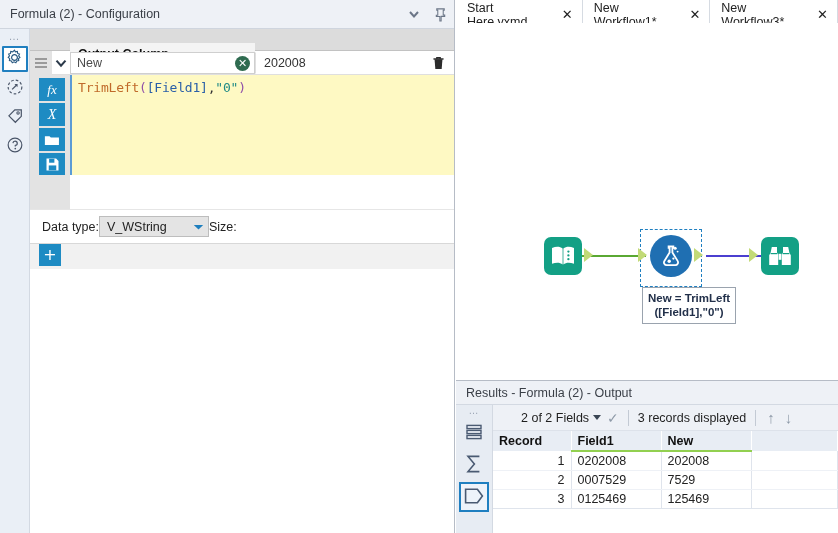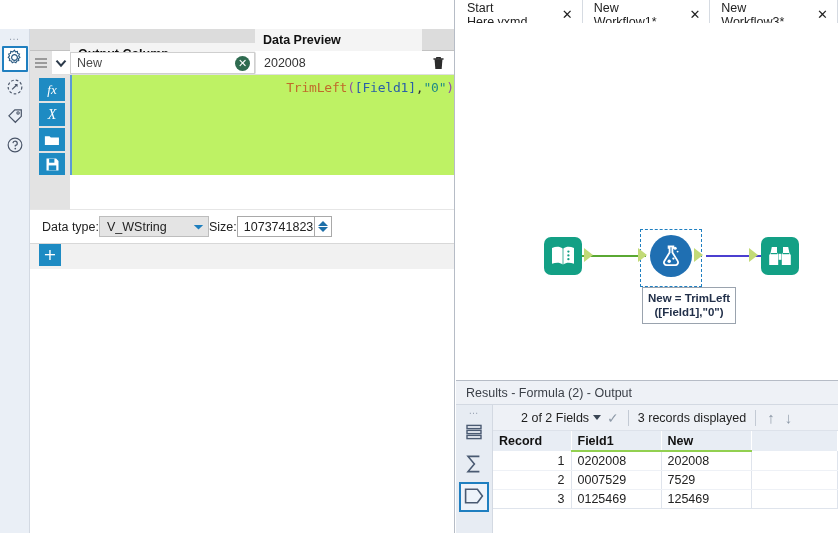--- a/index.html
+++ b/index.html
@@ -144,23 +144,22 @@
   }
   .trash-cell {
     width: 32px; flex: none;
     display: flex; align-items: center; justify-content: center;
     cursor: pointer; color: #2b2b2b;
   }
 
   
   .formula-block {
     display: flex;
-    background: #bef264;
+    background: #fef9c3;
     height: 100px;
-    text-align: right;
   }
   .formula-tools {
     width: 40px; flex: none;
     background: #e3e3e3;
     padding-top: 2px;
   }
   .ftool {
     width: 26px; height: 23px;
     margin: 1px auto 2px 9px;
     background: #1e8bc3;
@@ -409,20 +408,35 @@
   td.blank-cell { background: #ffffff; border-right: none; }
   tr.results-row:last-child td { border-bottom: 1px solid #dfe4ec; }
 </style>
 </head>
 <body>
 
 <div id="app">
 
   <div id="config-panel">
 
+    <div class="panel-title-bar">
+      <div class="panel-title-text">Formula (2) - Configuration</div>
+      <div class="panel-title-actions">
+        <div class="titlebar-icon">
+          <svg width="14" height="14" viewBox="0 0 14 14">
+              <path d="M3 5 L7 9.5 L11 5" fill="none" stroke="#6b7687" stroke-width="2"></path>
+            </svg>
+        </div>
+        <div class="titlebar-icon">
+          <svg width="15" height="15" viewBox="0 0 16 16">
+            <path d="M4 2 h8 v1.4 h-1.1 v5.2 h1.6 v1.4 H8.7 V15 H7.3 v-4.9 H3.5 V8.7 h1.6 V3.4 H4 Z" fill="none" stroke="#6b7687" stroke-width="1.1"></path>
+          </svg>
+        </div>
+      </div>
+    </div>
 
     <div id="config-rail">
       <div class="rail-dots">…</div>
 
       <div class="rail-btn selected">
         <span>
           <svg width="17" height="17" viewBox="0 0 20 20">
             <path d="M10 6.6 a3.4 3.4 0 1 0 0 6.8 a3.4 3.4 0 1 0 0-6.8 Z" fill="none" stroke="#2a5a82" stroke-width="1.4"></path>
             <path d="M10 1.4 l1.1 2.0 l2.3-0.5 l0.3 2.3 l2.2 0.8 l-1.0 2.1 l1.5 1.8 l-1.8 1.5 l0.4 2.3 l-2.3 0.3 l-1.1 2.1 l-2.1-1.0 l-2.1 1.0 l-1.1-2.1 l-2.3-0.3 l0.4-2.3 l-1.8-1.5 l1.5-1.8 l-1.0-2.1 l2.2-0.8 l0.3-2.3 l2.3 0.5 Z" fill="none" stroke="#2a5a82" stroke-width="1.3"></path>
           </svg>
@@ -457,21 +471,20 @@
           </svg>
         </span>
       </div>
     </div>
 
     <div id="config-body">
 
       <div class="grid-header">
         <div class="gh-grip"></div>
         <div class="gh-col1">Output Column</div>
-        <div class="gh-col2">Data Preview</div>
         <div class="gh-end"></div>
       </div>
 
       <div class="grid-row">
         <div class="cell-grip">
           <span class="grip-lines">
               <i></i>
               <i></i>
               <i></i>
             </span>
@@ -531,29 +544,20 @@
         <span class="dt-label">Data type:</span>
         <div class="dt-select">
           <span>V_WString</span>
           <span>
             <svg width="11" height="8" viewBox="0 0 11 8">
                 <path d="M0.8 2 L5.5 6.4 L10.2 2" fill="#1e7fbe"></path>
               </svg>
           </span>
         </div>
         <span class="dt-label">Size:</span>
-        <div style="display:flex;align-items:center;">
-          <div class="dt-size-input">
-            <span>1073741823</span>
-          </div>
-          <div class="spinner">
-            <span class="sp-up"></span>
-            <span class="sp-dn"></span>
-          </div>
-        </div>
       </div>
 
       <div class="addrow-strip">
         <div class="add-btn">+</div>
       </div>
 
       <div class="bottom-blank"></div>
     </div>
   </div>
 

